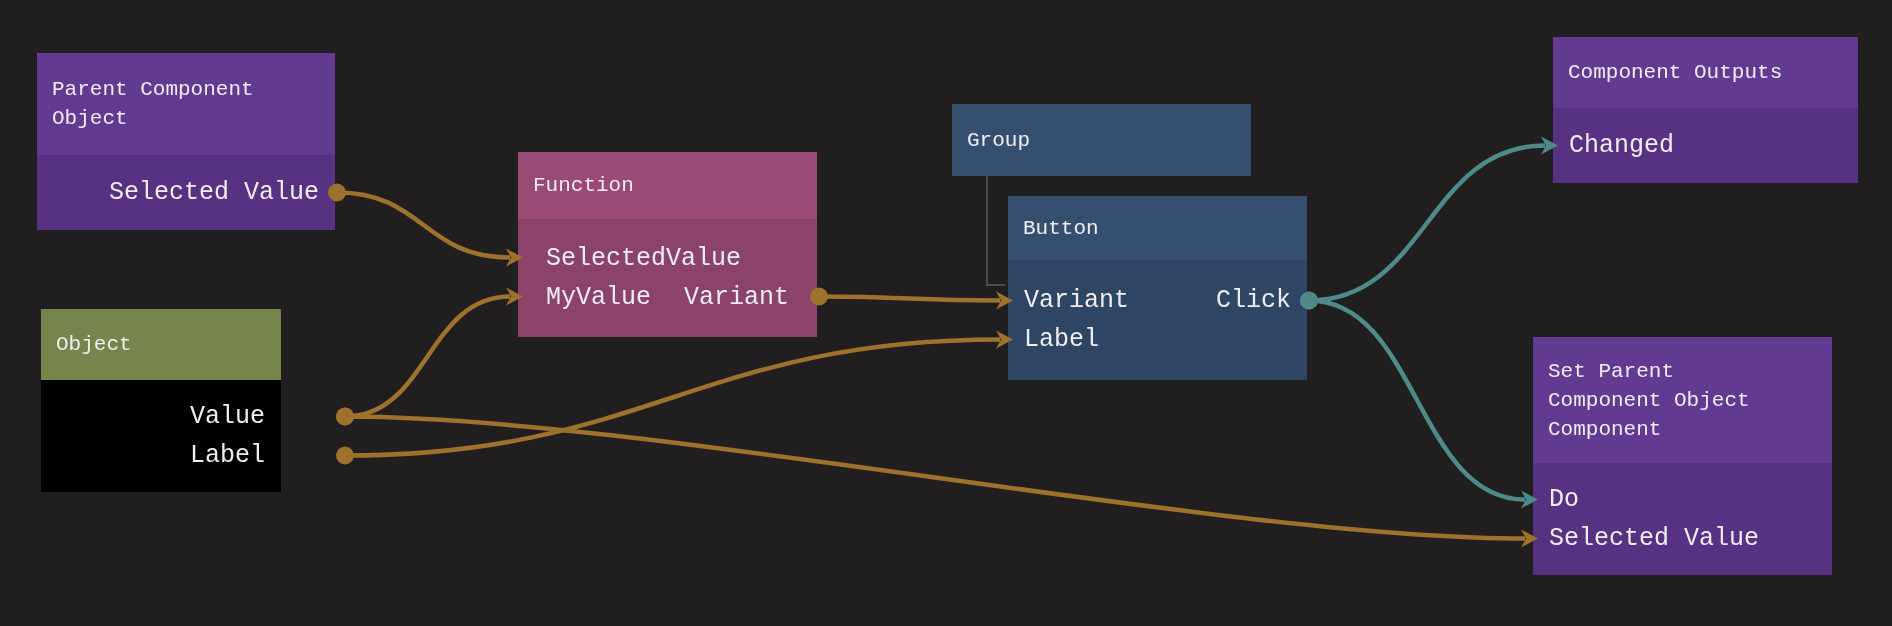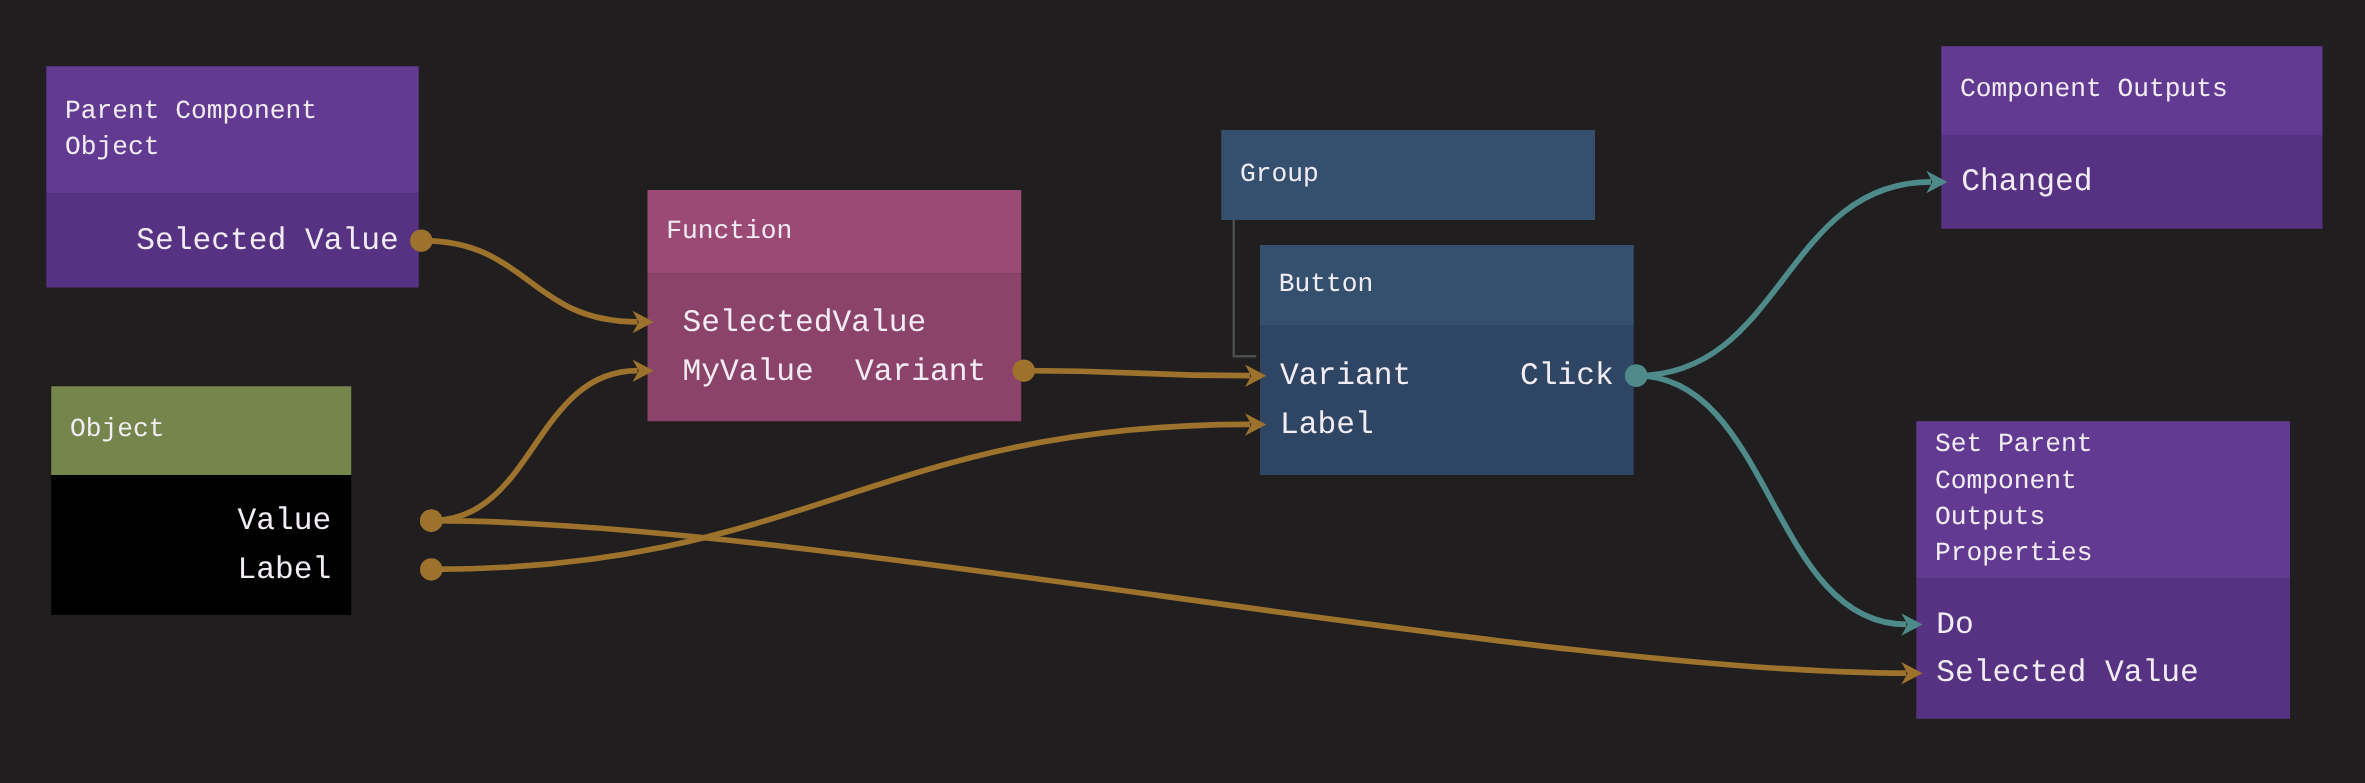--- a/index.html
+++ b/index.html
@@ -62,21 +62,21 @@
           <div class="node-row" style="height: 39px;">
             <span></span>
             <span>Value</span>
           </div>
           <div class="node-row" style="height: 39px;">
             <span></span>
             <span>Label</span>
           </div>
         </div>
       </div>
-      <div class="node theme-blue" style="left: 977px; top: 104px; width: 299px;">
+      <div class="node theme-blue" style="left: 952px; top: 104px; width: 299px;">
         <div class="node-header" style="height: 72px;">
           <span style="max-width: 260px;">Group</span>
         </div>
       </div>
       <div class="node theme-blue" style="left: 1008px; top: 196px; width: 299px;">
         <div class="node-header" style="height: 64px;">
           <span style="max-width: 260px;">Button</span>
         </div>
         <div class="node-body" style="padding: 21px 0px;">
           <div class="node-row" style="height: 39px;">
@@ -95,21 +95,21 @@
         </div>
         <div class="node-body" style="padding: 18px 0px;">
           <div class="node-row" style="height: 39px;">
             <span>Changed</span>
             <span></span>
           </div>
         </div>
       </div>
       <div class="node theme-purple" style="left: 1533px; top: 337px; width: 299px;">
         <div class="node-header" style="height: 126px;">
-          <span style="max-width: 205px;">Set Parent Component Outputs Properties</span>
+          <span style="max-width: 205px;">Set Parent Component Object Component</span>
         </div>
         <div class="node-body" style="padding: 17px 0px;">
           <div class="node-row" style="height: 39px;">
             <span>Do</span>
             <span></span>
           </div>
           <div class="node-row" style="height: 39px;">
             <span>Selected Value</span>
             <span></span>
           </div>

